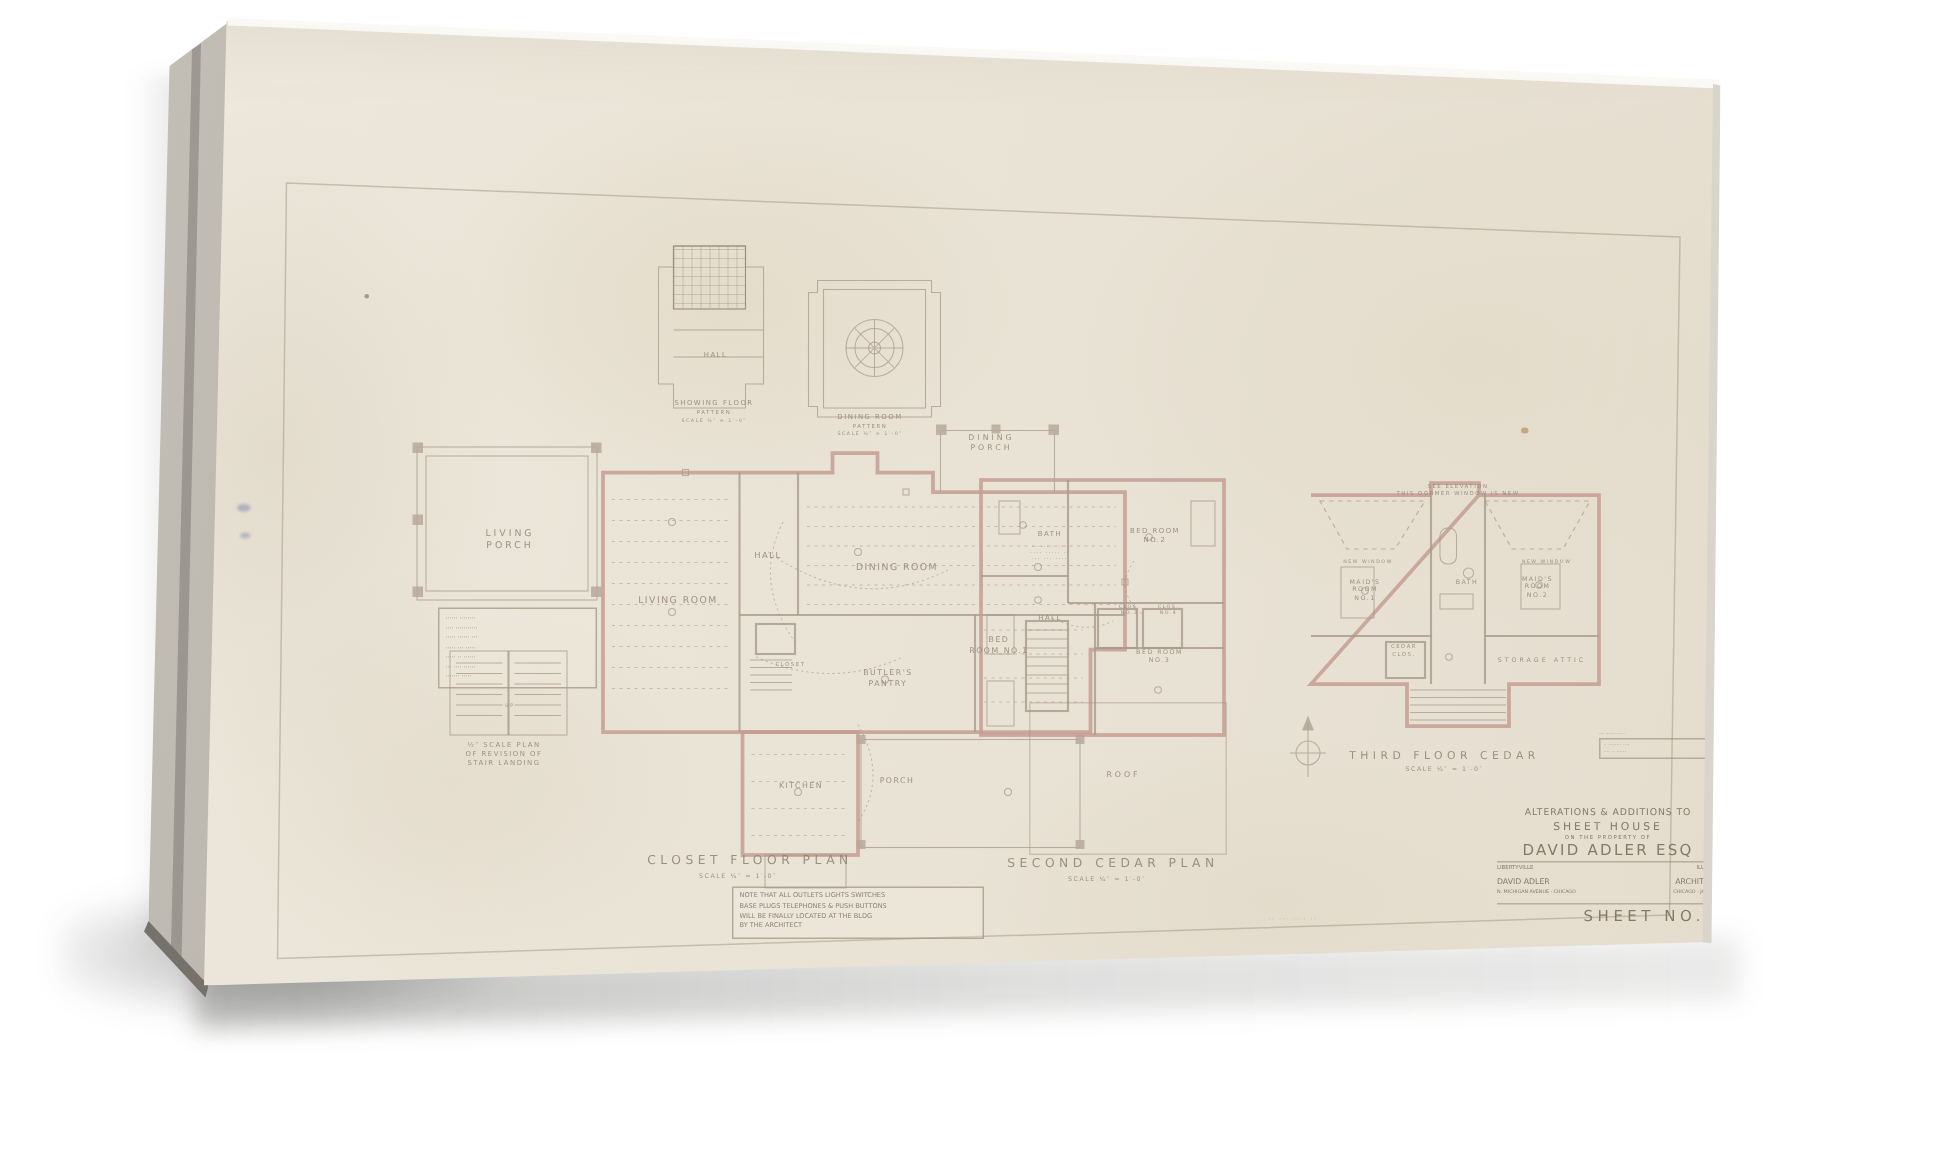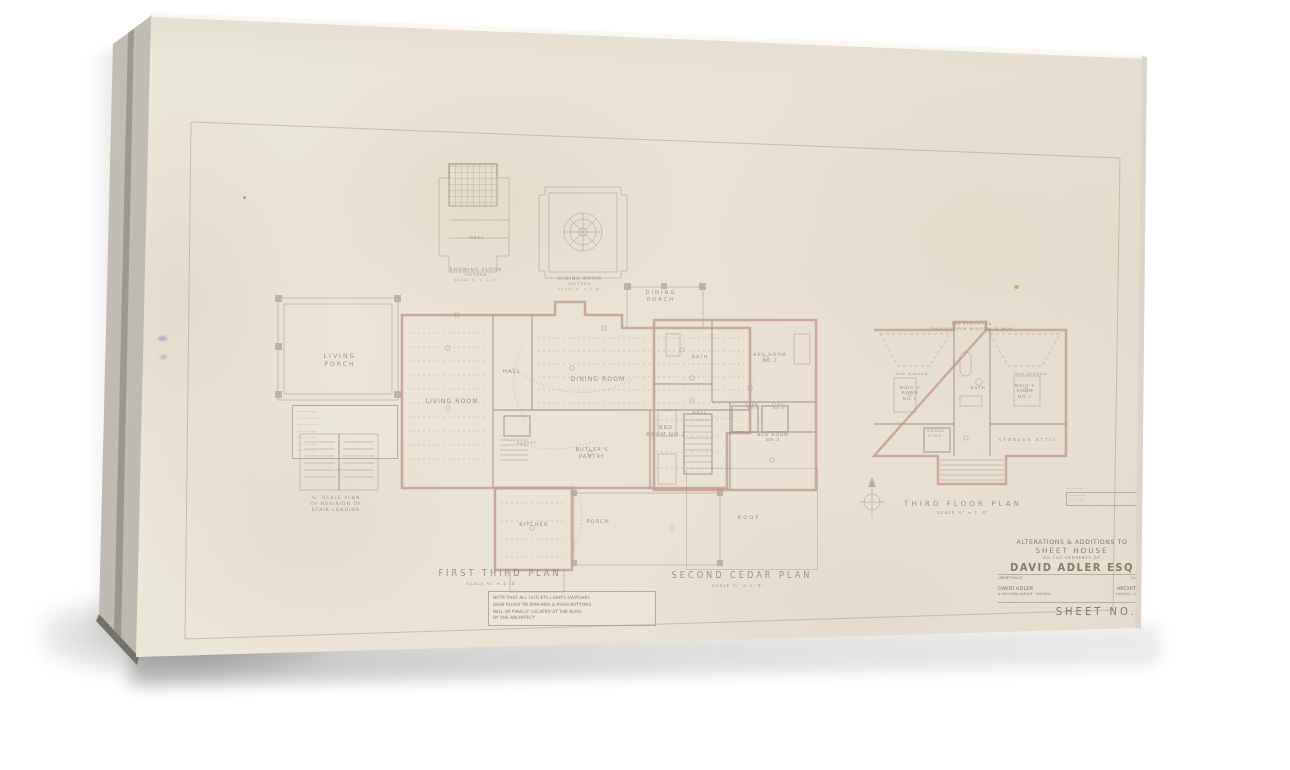--- a/index.html
+++ b/index.html
@@ -219,21 +219,21 @@
   <div class="lbl f6" style="left:452px;top:397px">LIVING ROOM</div>
   <div class="lbl f55" style="left:512px;top:368px">HALL</div>
   <div class="lbl f6" style="left:598px;top:375px">DINING ROOM</div>
   <div class="lbl f35" style="left:527px;top:441px">CLOSET</div>
   <div class="lbl f5" style="left:592px;top:446px">
     <div>BUTLER'S</div>
     <div>PANTRY</div>
   </div>
   <div class="lbl f5" style="left:534px;top:521px">KITCHEN</div>
   <div class="lbl f5" style="left:598px;top:518px">PORCH</div>
-  <div class="lbl f8 ls3" style="left:500px;top:568px">FIRST THIRD PLAN</div>
+  <div class="lbl f8 ls3" style="left:500px;top:568px">CLOSET FLOOR PLAN</div>
   <div class="lbl f4" style="left:492px;top:581px">SCALE ¼″ = 1′-0″</div>
 
   <div class="notebox f4" style="left:292px;top:405px;width:96px;">
     <div>······ ········</div>
     <div>···· ···········</div>
     <div>····· ······ ···</div>
     <div>····· ··· ·····</div>
     <div>····· ·· ······</div>
     <div>··· ···· ······</div>
     <div>······· ·····</div>
@@ -404,38 +404,38 @@
   <div class="lbl f4" style="left:1025px;top:383px">
     <div>MAID'S</div>
     <div>ROOM</div>
     <div>NO.2</div>
   </div>
   <div class="lbl f35" style="left:936px;top:429px">
     <div>CEDAR</div>
     <div>CLOS.</div>
   </div>
   <div class="lbl f4 ls2" style="left:1028px;top:437px">STORAGE ATTIC</div>
-  <div class="lbl f7 ls3" style="left:963px;top:499px">THIRD FLOOR PLAN</div>
+  <div class="lbl f7 ls3" style="left:963px;top:499px">THIRD FLOOR CEDAR</div>
   <div class="lbl f4" style="left:963px;top:510px">SCALE ¼″ = 1′-0″</div>
 
   <div class="abs" style="left:1066px;top:487px;width:74px;color:#8f8274;font-size:3.4px;text-align:left;line-height:1.5;">
     <div>··· ······ ·····</div>
     <div style="border:1px solid rgba(150,136,118,.6);padding:1px 2px;">
       <div>·· ········ ····</div>
       <div>···· ·· ······</div>
     </div>
   </div>
 
   <div class="lbl f4" style="left:862px;top:610px;opacity:.6;">·· ··· ···· ··</div>
 
   <div class="titleblock" style="left:998px;top:538px;width:148px;">
     <div class="f6" style="letter-spacing:.6px;">ALTERATIONS &amp; ADDITIONS TO</div>
     <div class="f7 ls2" style="margin-top:1px;">SHEET HOUSE</div>
     <div class="f35" style="margin-top:1px;letter-spacing:1px;">ON THE PROPERTY OF</div>
-    <div class="f10" style="margin-top:2px;letter-spacing:1.5px;border-bottom:1px solid rgba(140,126,108,.5);padding-bottom:1px;font-weight:bold;">DAVID ADLER ESQ</div>
+    <div class="f10" style="margin-top:2px;letter-spacing:1.5px;border-bottom:1px solid rgba(140,126,108,.5);padding-bottom:1px;">DAVID ADLER ESQ</div>
     <div class="tb-row f35" style="margin-top:1px;">
       <span>LIBERTYVILLE</span>
       <span>ILLINOIS</span>
     </div>
     <div class="tb-row f5" style="margin-top:5px;">
       <span>DAVID ADLER</span>
       <span>ARCHITECT</span>
     </div>
     <div class="tb-row f3" style="margin-top:1px;">
       <span>N. MICHIGAN AVENUE · CHICAGO</span>

